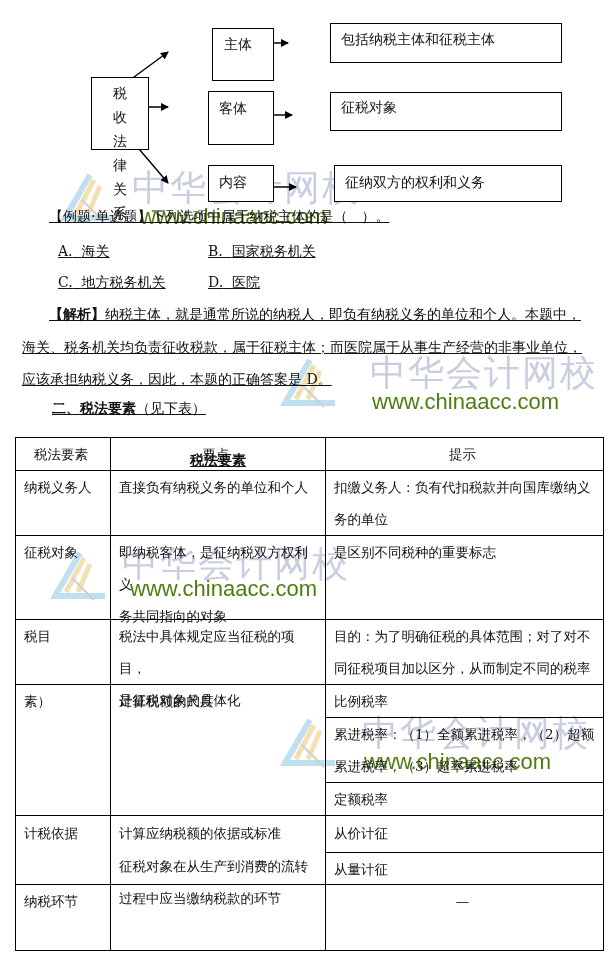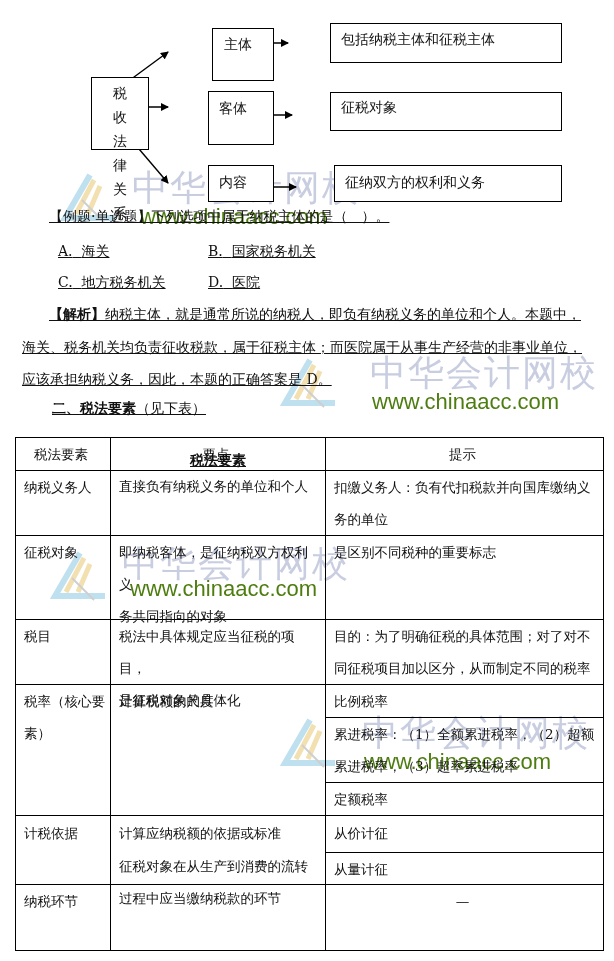--- a/index.html
+++ b/index.html
@@ -159,21 +159,21 @@
     <div class="tbl-line" style="left:325px;top:717px;width:279px;height:1px;"></div>
     <div class="tbl-line" style="left:325px;top:782px;width:279px;height:1px;"></div>
     <div class="tbl-line" style="left:325px;top:852px;width:279px;height:1px;"></div>
 
     <div class="cell center" style="left:16px;top:438px;width:94px;">税法要素</div>
     <div class="cell center" style="left:111px;top:438px;width:214px;">要点</div>
     <div class="cell center" style="left:326px;top:438px;width:277px;">提示</div>
 
     <div>
       <div class="cell" style="left:16px;top:471px;width:94px;">纳税义务人</div>
-      <div class="cell" style="left:111px;top:471px;width:214px;font-family:Liberation Serif, serif;">
+      <div class="cell" style="left:111px;top:471px;width:214px;">
         <div>直接负有纳税义务的单位和个人</div>
       </div>
       <div class="cell" style="left:326px;top:471px;width:277px;">
         <div>扣缴义务人：负有代扣税款并向国库缴纳义</div>
         <div>务的单位</div>
       </div>
     </div>
 
     <div>
       <div class="cell" style="left:16px;top:536px;width:94px;">征税对象</div>
@@ -193,21 +193,20 @@
         <div>是征税对象的具体化</div>
       </div>
       <div class="cell" style="left:326px;top:620px;width:277px;">
         <div>目的：为了明确征税的具体范围；对了对不</div>
         <div>同征税项目加以区分，从而制定不同的税率</div>
       </div>
     </div>
 
     <div>
       <div class="cell" style="left:16px;top:685px;width:94px;">
-        <div>税率（核心要</div>
         <div>素）</div>
       </div>
       <div class="cell" style="left:111px;top:685px;width:214px;">
         <div>计算税额的尺度</div>
       </div>
       <div class="cell" style="left:326px;top:685px;width:277px;">
         <div>比例税率</div>
       </div>
       <div class="cell" style="left:326px;top:718px;width:277px;">
         <div>累进税率：（1）全额累进税率，（2）超额</div>

